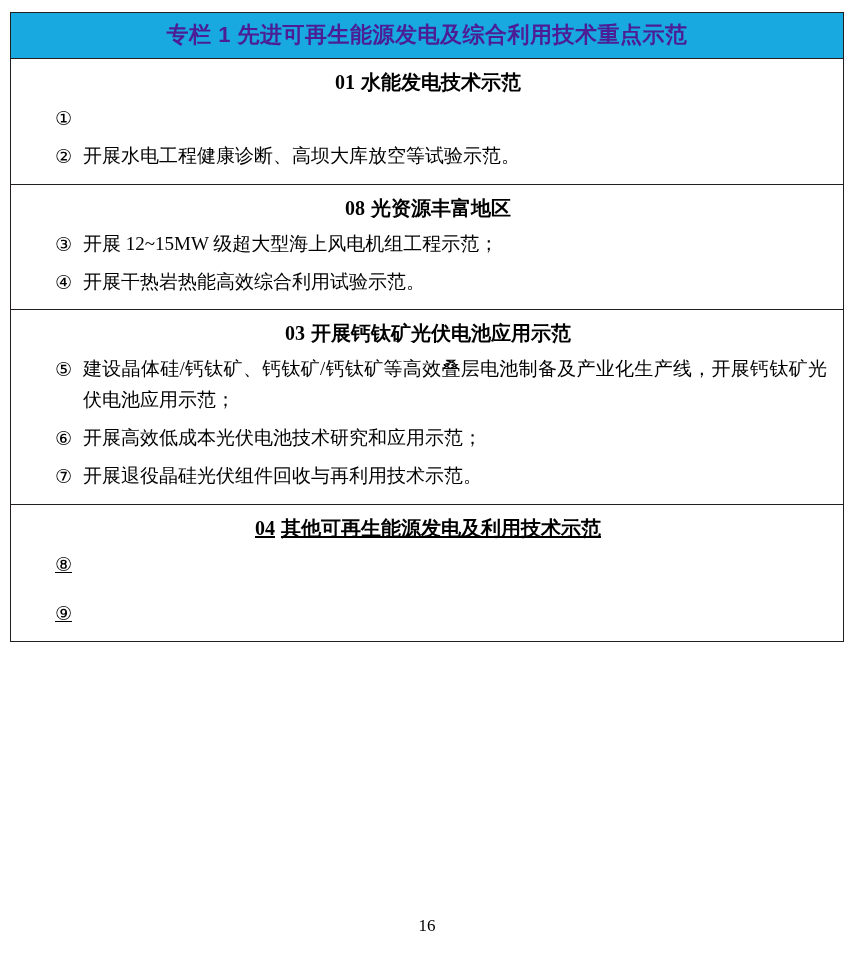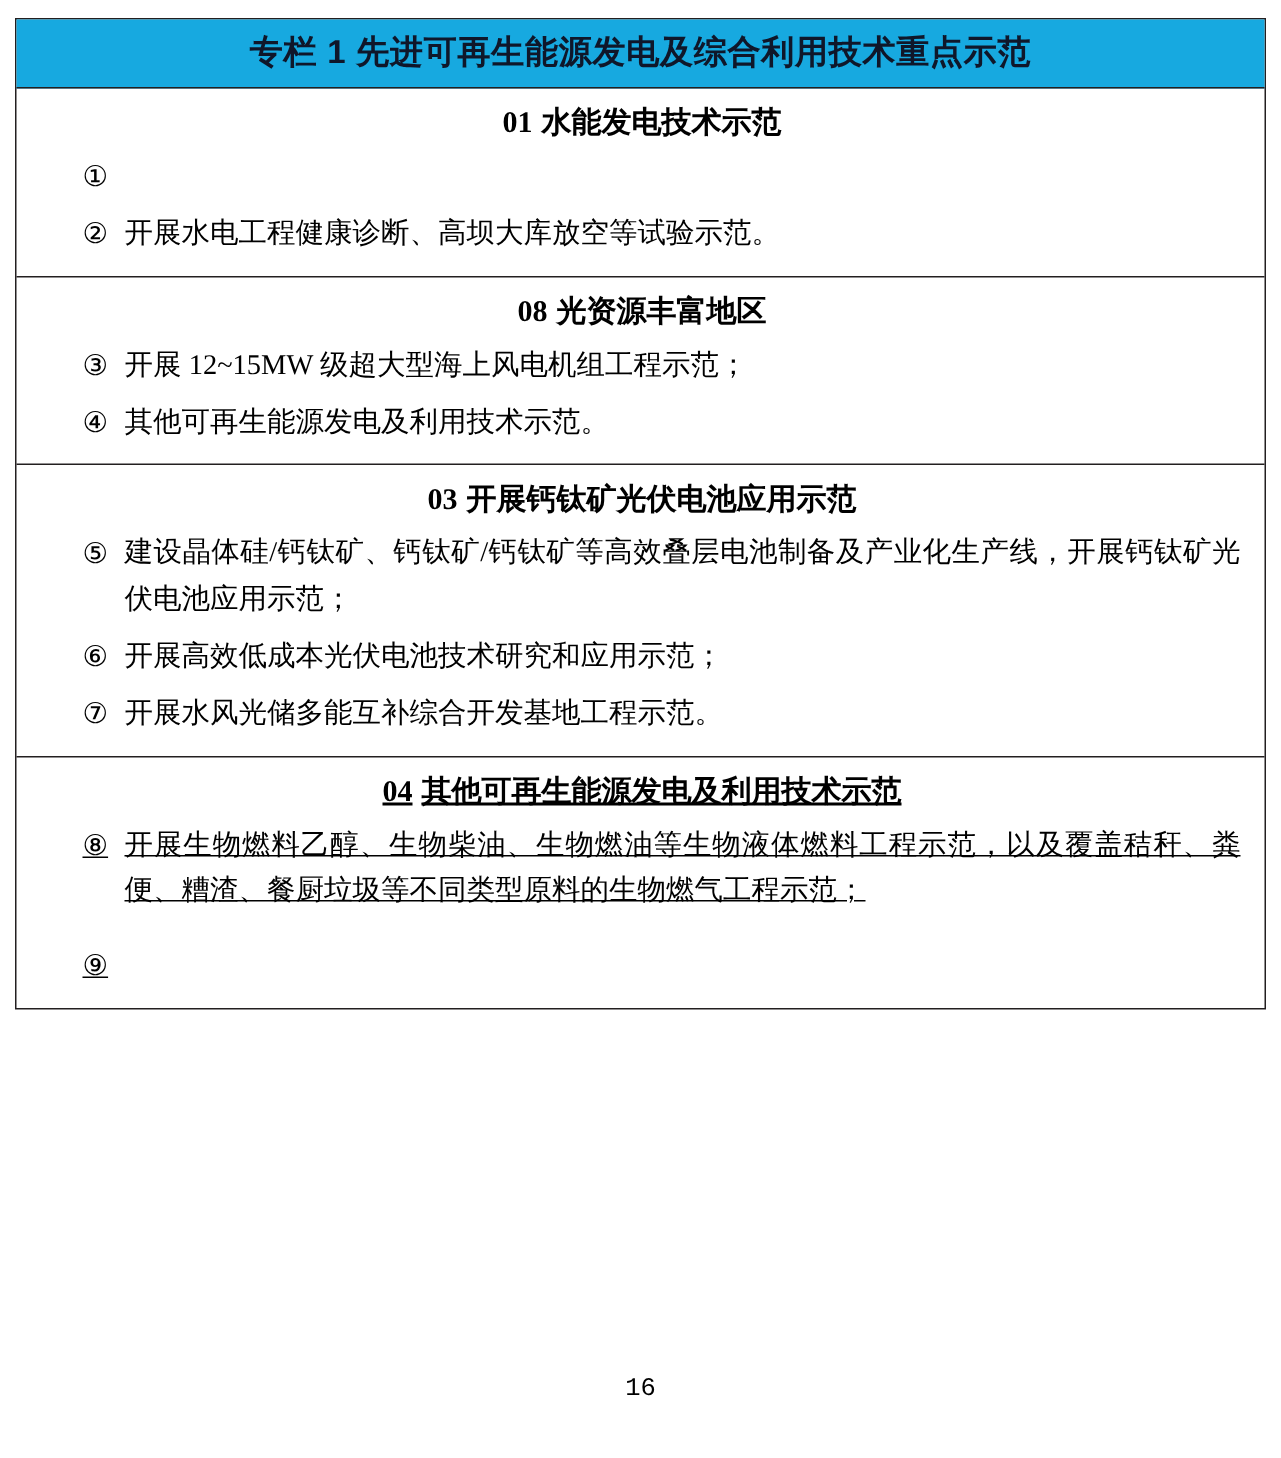--- a/index.html
+++ b/index.html
@@ -30,21 +30,21 @@
     background: #ffffff;
   }
   .box-header {
     background: #17a9e0;
     border-bottom: 1px solid #231f20;
     text-align: center;
     padding: 9px 6px 10px 6px;
     font-weight: bold;
     font-size: 22px;
     line-height: 1.2;
-    color: #0f172a;
+    color: #4c1d95;
     font-family: "Liberation Sans", "DejaVu Sans", sans-serif;
     letter-spacing: 0.5px;
   }
   .section {
     border-bottom: 1px solid #231f20;
     padding: 6px 0 8px 0;
   }
   .section:last-child {
     border-bottom: none;
     text-decoration: underline;
@@ -85,21 +85,21 @@
   .spacer-item {
     height: 12px;
   }
   .page-number {
     position: absolute;
     left: 0;
     right: 0;
     bottom: 36px;
     text-align: center;
     font-size: 17px;
-    font-family: Liberation Mono, monospace;
+    font-family: Liberation Serif, serif;
   }
 </style>
 </head>
 <body>
 
 <div class="page">
 
   <div class="box">
 
     <div class="box-header">专栏 1  先进可再生能源发电及综合利用技术重点示范</div>
@@ -120,49 +120,48 @@
     <div class="section">
       <div class="sec-title">
         <span class="num">08</span><span>光资源丰富地区</span>
       </div>
       <div class="item">
         <span class="marker">③</span>
         <span class="text">开展 12~15MW 级超大型海上风电机组工程示范；</span>
       </div>
       <div class="item">
         <span class="marker">④</span>
-        <span class="text">其他可再生能源发电及利用技术示范。</span>
+        <span class="text">开展干热岩热能高效综合利用试验示范。</span>
       </div>
     </div>
 
     <div class="section">
       <div class="sec-title">
         <span class="num">03</span><span>开展钙钛矿光伏电池应用示范</span>
       </div>
       <div class="item">
         <span class="marker">⑤</span>
         <span class="text">建设晶体硅/钙钛矿、钙钛矿/钙钛矿等高效叠层电池制备及产业化生产线，开展钙钛矿光伏电池应用示范；</span>
       </div>
       <div class="item">
         <span class="marker">⑥</span>
         <span class="text">开展高效低成本光伏电池技术研究和应用示范；</span>
       </div>
       <div class="item">
         <span class="marker">⑦</span>
-        <span class="text">开展水风光储多能互补综合开发基地工程示范。</span>
+        <span class="text">开展退役晶硅光伏组件回收与再利用技术示范。</span>
       </div>
     </div>
 
     <div class="section">
       <div class="sec-title">
         <span class="num">04</span><span>其他可再生能源发电及利用技术示范</span>
       </div>
       <div class="item">
         <span class="marker">⑧</span>
-        <span class="text">开展生物燃料乙醇、生物柴油、生物燃油等生物液体燃料工程示范，以及覆盖秸秆、粪便、糟渣、餐厨垃圾等不同类型原料的生物燃气工程示范；</span>
       </div>
       <div class="spacer-item"></div>
       <div class="item">
         <span class="marker">⑨</span>
       </div>
     </div>
 
   </div>
 
   <div class="page-number">16</div>

